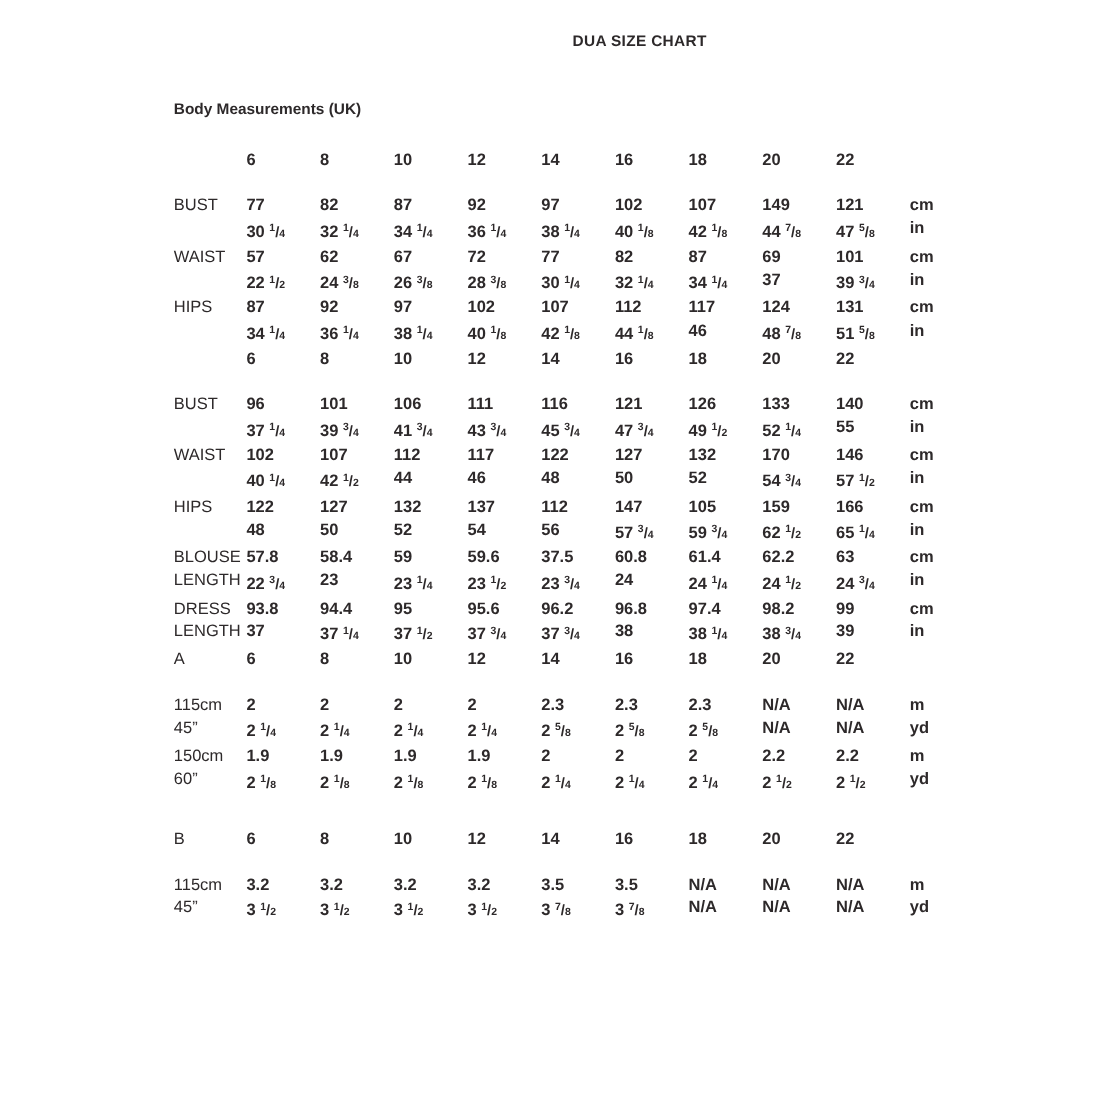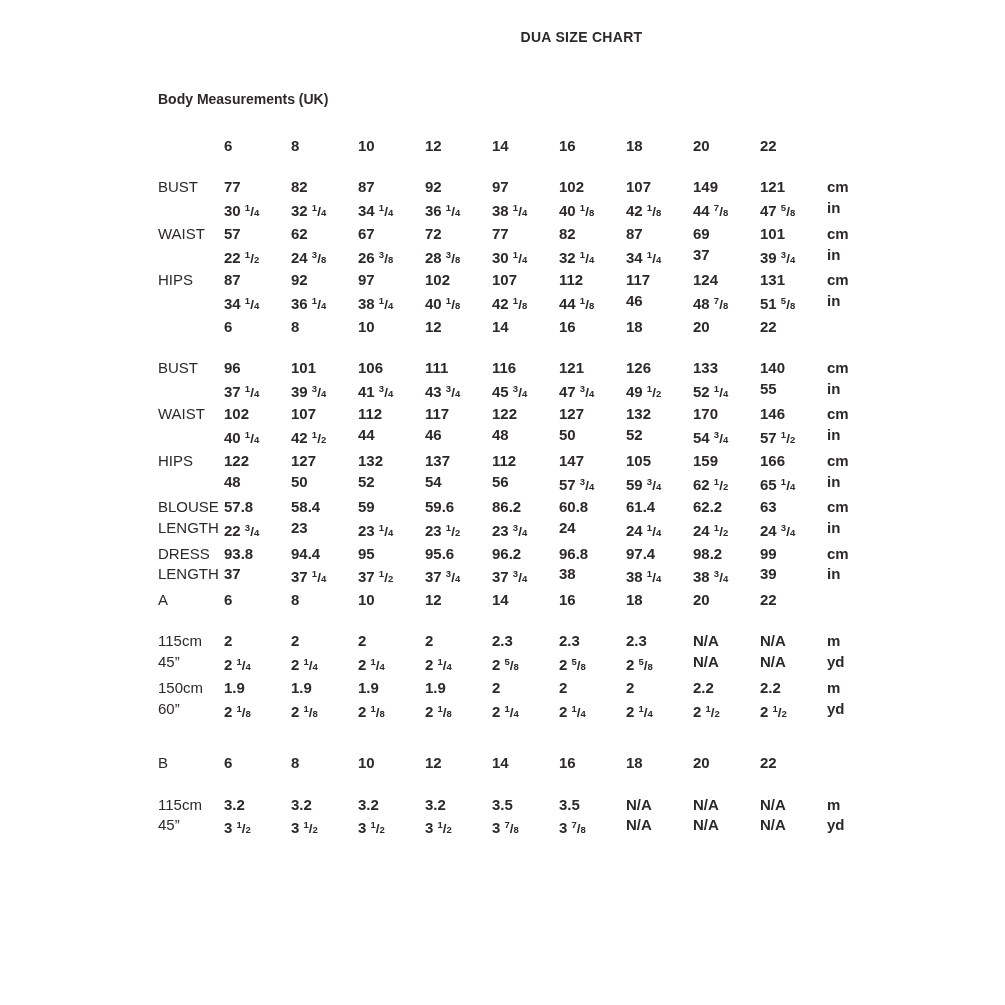--- a/index.html
+++ b/index.html
@@ -212,21 +212,21 @@
         <div class="cell">57 <span class="nu">3</span><span class="sl">/</span><span class="de">4</span></div>
         <div class="cell">59 <span class="nu">3</span><span class="sl">/</span><span class="de">4</span></div>
         <div class="cell">62 <span class="nu">1</span><span class="sl">/</span><span class="de">2</span></div>
         <div class="cell">65 <span class="nu">1</span><span class="sl">/</span><span class="de">4</span></div>
         <div class="cell">in</div>
         <div class="cell row-label">BLOUSE</div>
         <div class="cell">57.8</div>
         <div class="cell">58.4</div>
         <div class="cell">59</div>
         <div class="cell">59.6</div>
-        <div class="cell">86.2</div>
+        <div class="cell">37.5</div>
         <div class="cell">60.8</div>
         <div class="cell">61.4</div>
         <div class="cell">62.2</div>
         <div class="cell">63</div>
         <div class="cell">cm</div>
         <div class="cell row-label">LENGTH</div>
         <div class="cell">22 <span class="nu">3</span><span class="sl">/</span><span class="de">4</span></div>
         <div class="cell">23</div>
         <div class="cell">23 <span class="nu">1</span><span class="sl">/</span><span class="de">4</span></div>
         <div class="cell">23 <span class="nu">1</span><span class="sl">/</span><span class="de">2</span></div>

